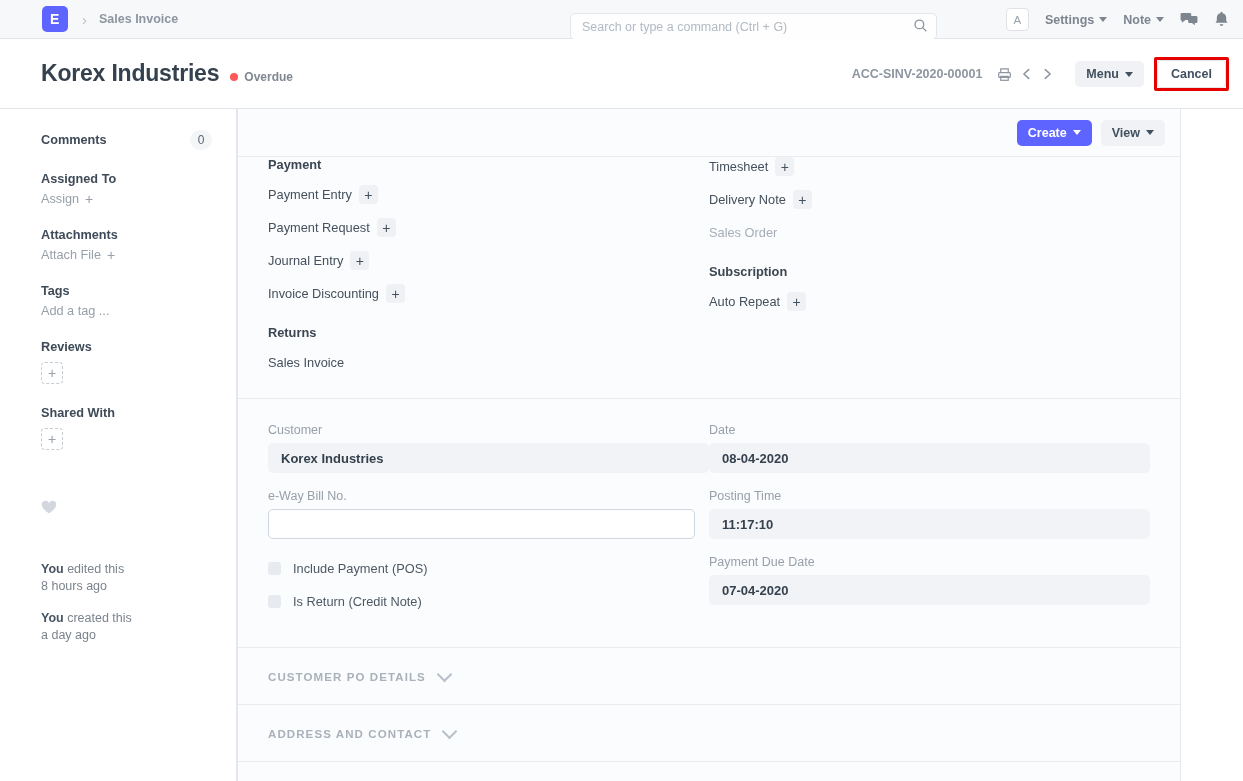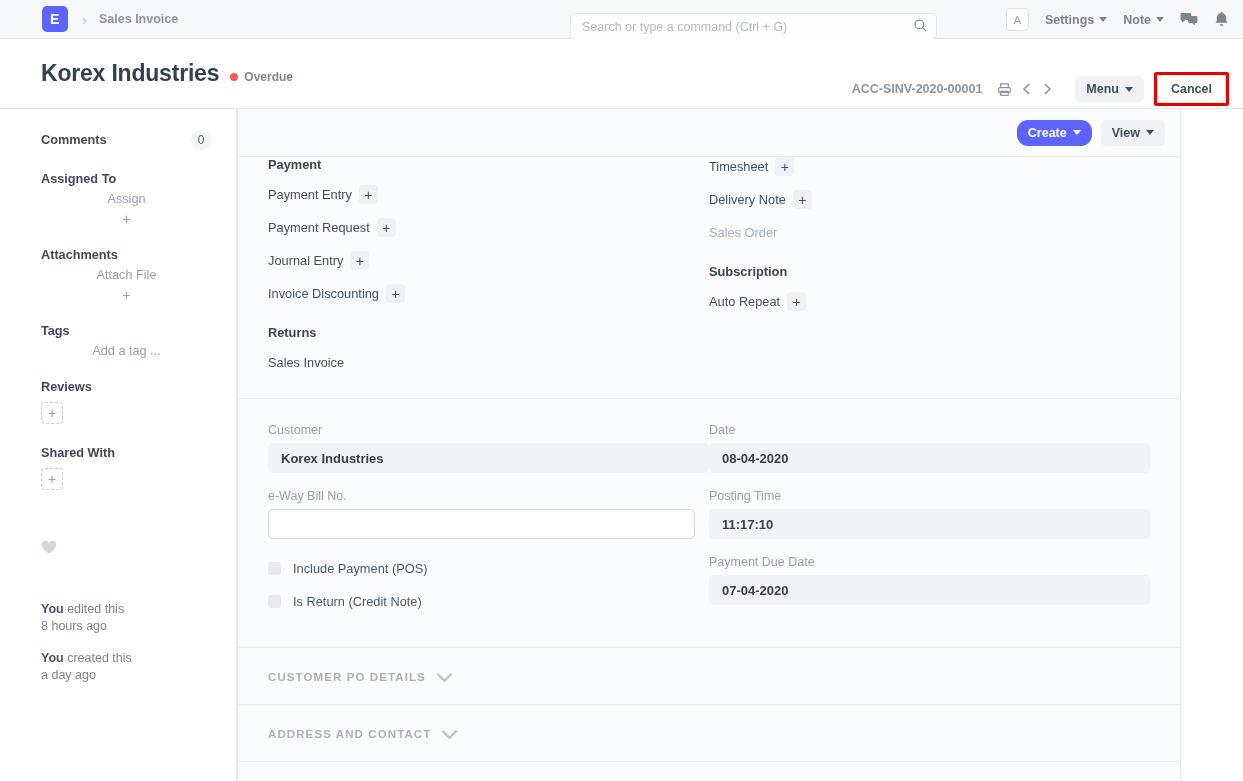--- a/index.html
+++ b/index.html
@@ -114,21 +114,21 @@
     display: flex; align-items: center; gap: 6px;
     font-size: 12px; font-weight: bold;
     color: #7e8792;
   }
   .status-dot {
     width: 8px; height: 8px; border-radius: 50%;
     background: #ff5858;
     display: inline-block;
   }
   .head-right {
-    position: absolute; right: 14px; top: 15px;
+    position: absolute; right: 14px; top: 0;
     height: 70px;
     display: flex; align-items: center; gap: 0;
   }
   .doc-id {
     font-size: 12.5px; font-weight: bold; color: #8d95a0;
     margin-right: 11px;
   }
   .icon-btn {
     color: #8d95a0;
     padding: 3px 4px;
@@ -191,21 +191,20 @@
     display: flex; align-items: center; justify-content: center;
     font-size: 12px; color: #5b6670;
     padding: 0 7px;
   }
   .sb-section { margin-top: 22px; }
   .sb-action {
     font-size: 12.7px; color: #98a0aa;
     margin-top: 6px;
     display: flex; align-items: center; gap: 6px;
     cursor: pointer;
-    flex-direction: column;
   }
   .sb-plus-sign { font-size: 14px; color: #98a0aa; line-height: 1; }
   .dashed-plus {
     width: 22px; height: 22px;
     border: 1px dashed #c4ccd4;
     border-radius: 4px;
     display: flex; align-items: center; justify-content: center;
     color: #98a0aa; font-size: 14px;
     margin-top: 8px;
     cursor: pointer;
@@ -241,21 +240,21 @@
   .card-toolbar {
     height: 48px;
     display: flex; align-items: center; justify-content: flex-end;
     padding-right: 15px;
     gap: 9px;
     border-bottom: 1px solid #e9ecef;
     background: #fbfcfd;
   }
   .btn-primary {
     background: #5e64ff;
-    border: none; border-radius: 11px;
+    border: none; border-radius: 5px;
     color: #fff;
     font-size: 12.5px; font-weight: bold;
     padding: 6px 11px;
     display: flex; align-items: center; gap: 6px;
     font-family: "Liberation Sans", sans-serif;
     cursor: pointer;
   }
   .btn-primary .caret { border-top-color: #fff; }
   .btn-default {
     background: #f0f2f5;

